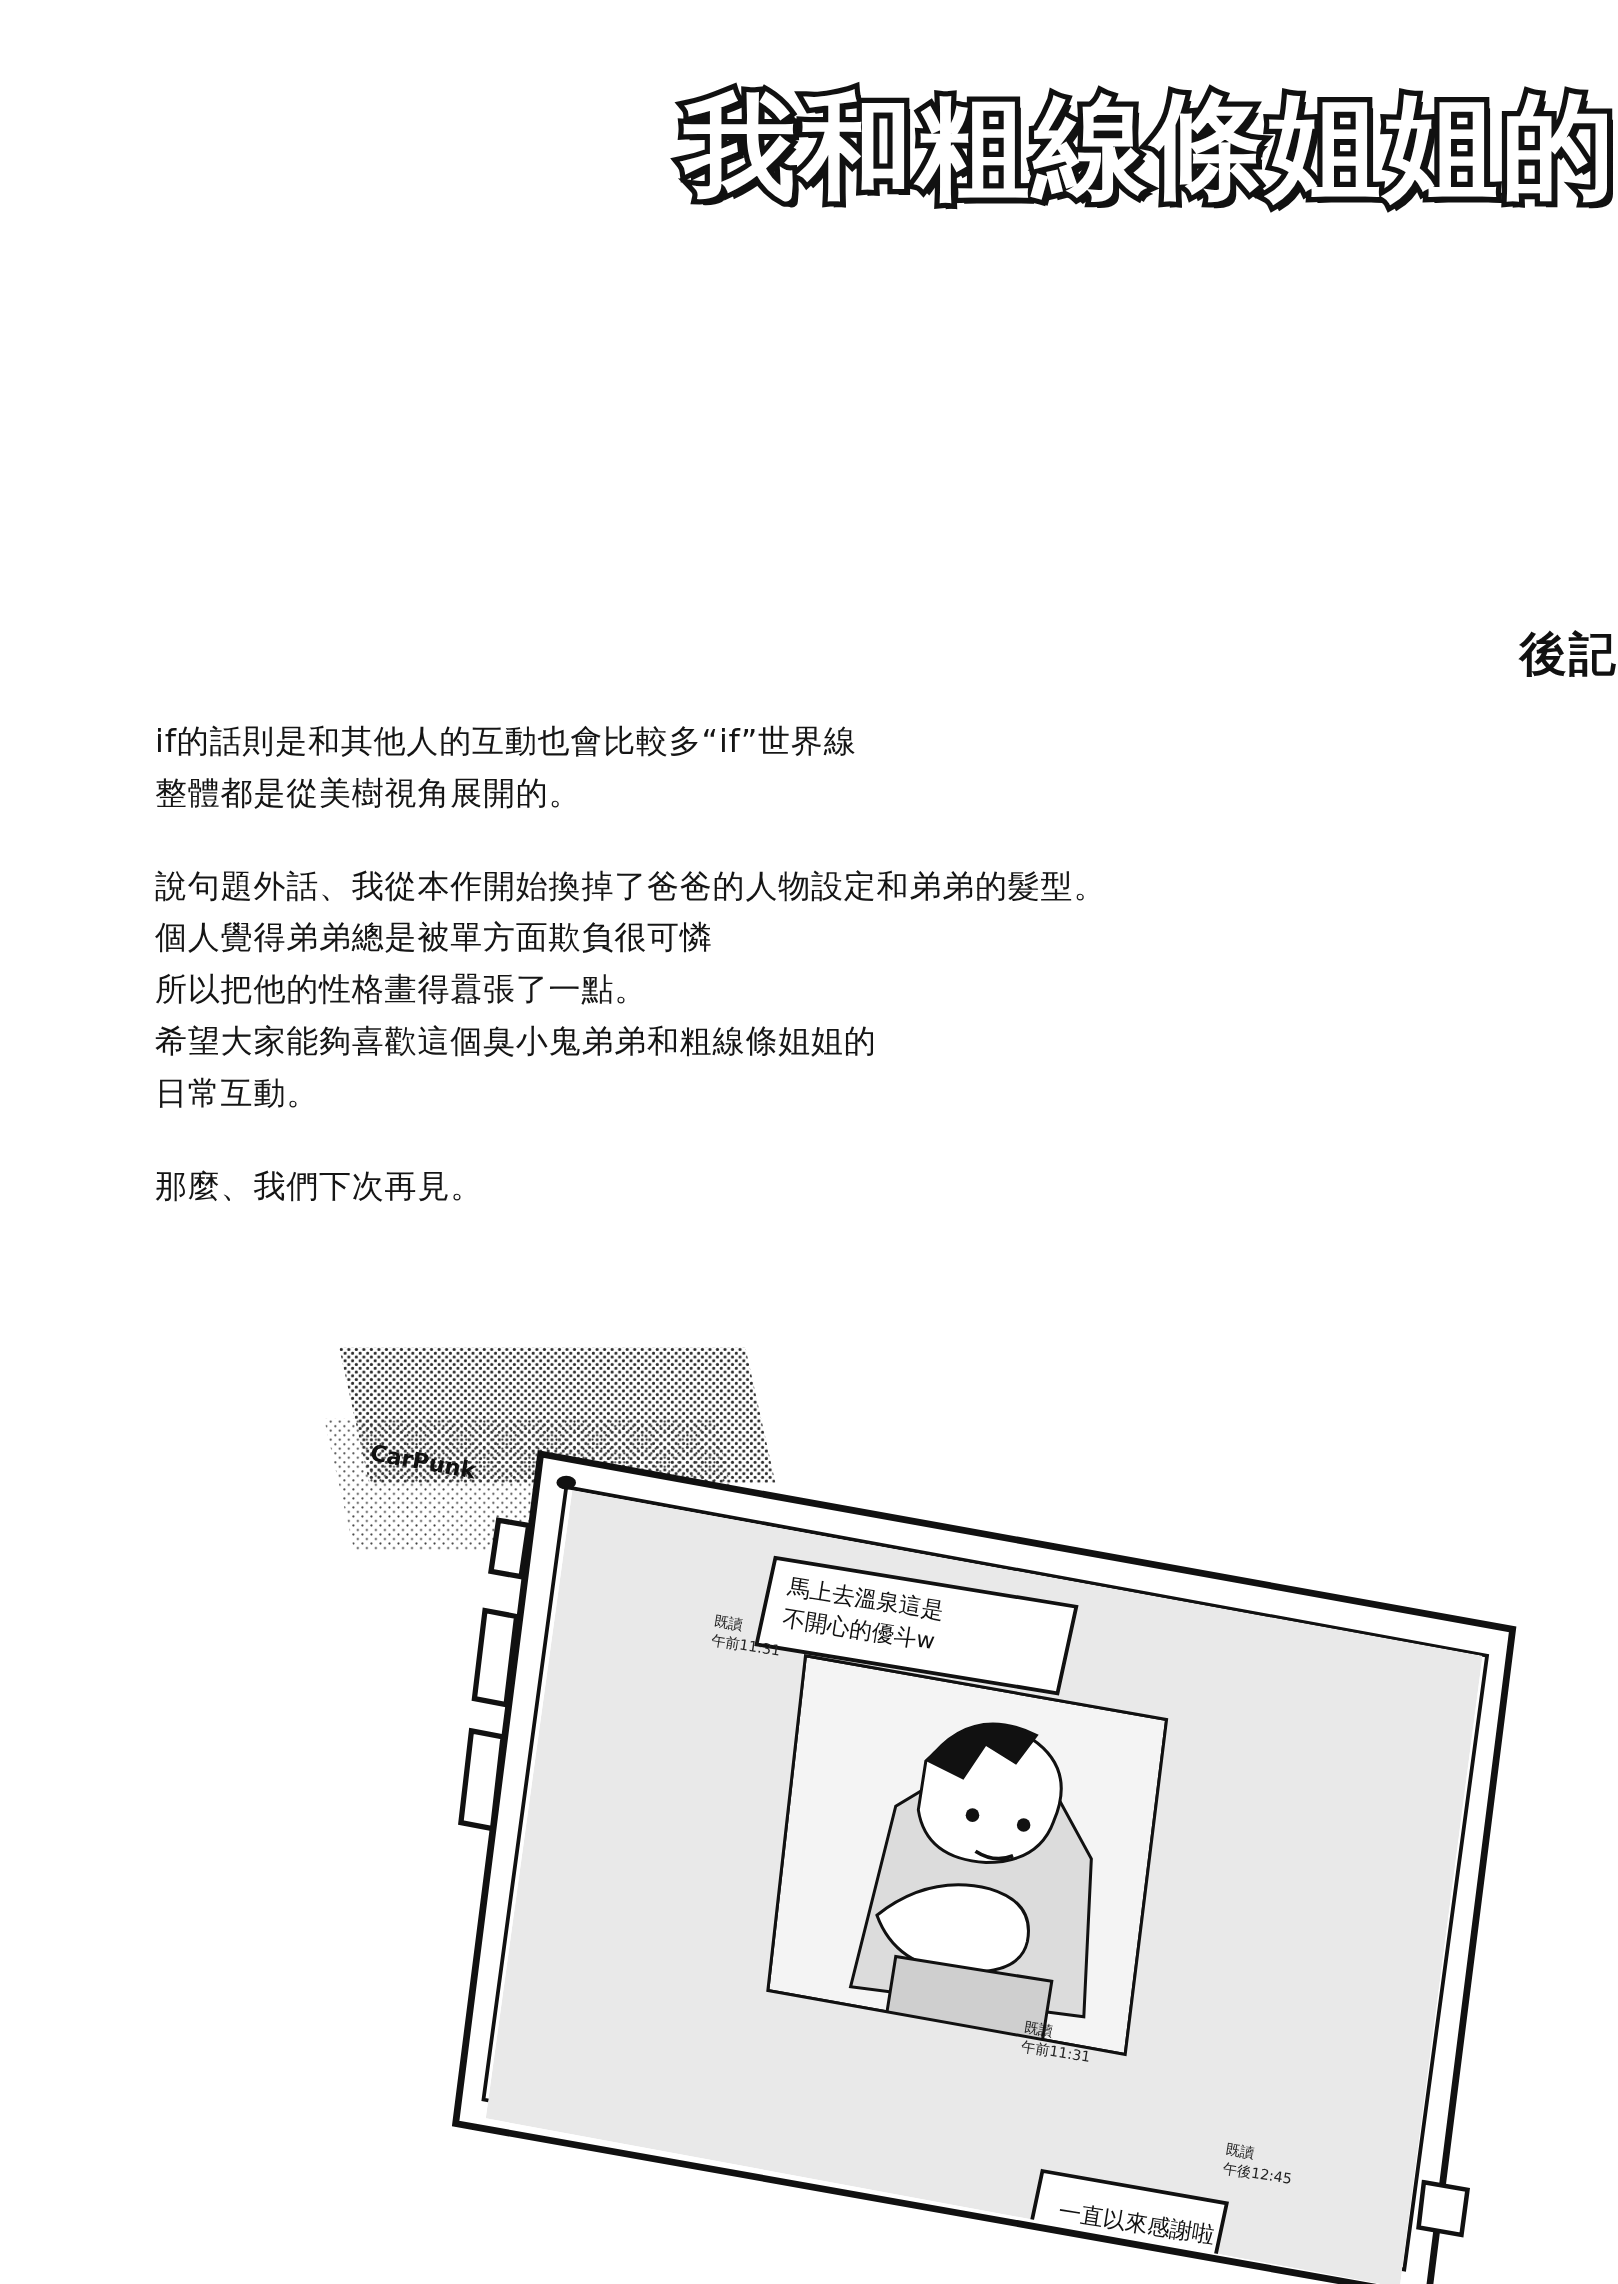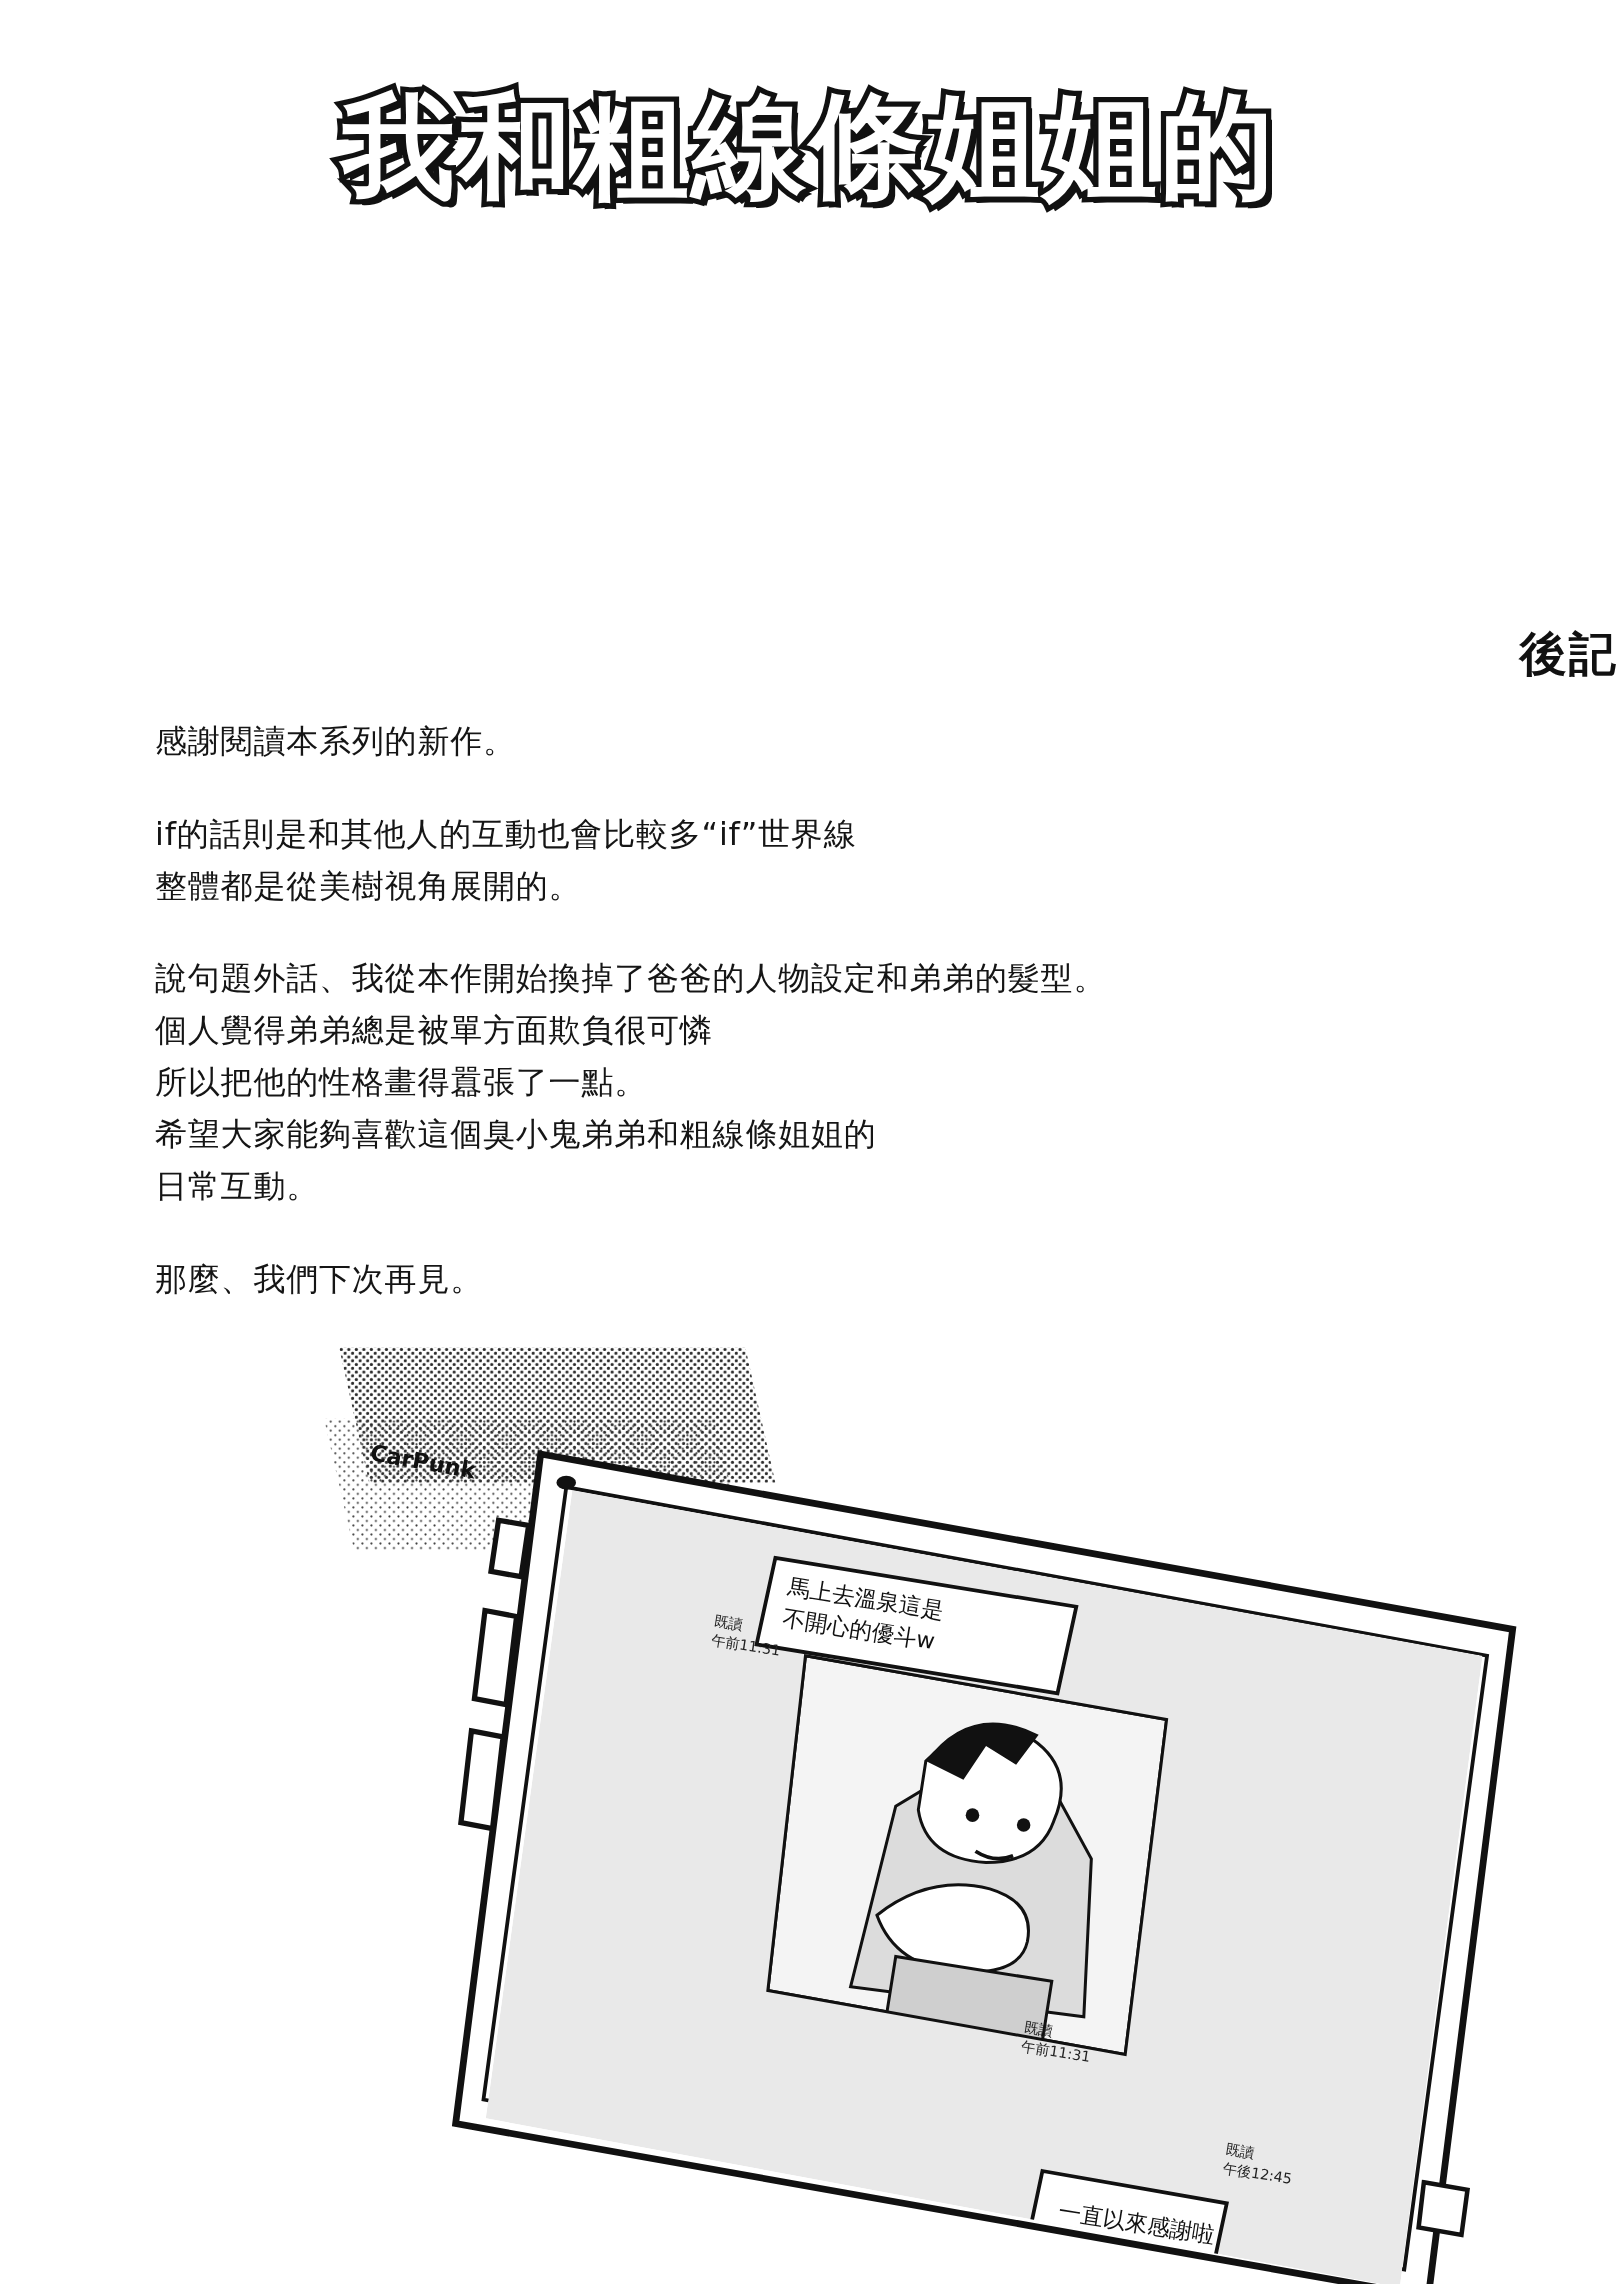--- a/index.html
+++ b/index.html
@@ -31,20 +31,21 @@
     font-size: 114px;
     line-height: 1.0;
     letter-spacing: 3px;
     color: #ffffff;
     -webkit-text-stroke: 10.5px #111111;
     paint-order: stroke fill;
     text-shadow:
       6px 6px 0 #111111,
       -1.5px -1.5px 0 #111111;
     margin: 0 0 19.6px 0;
+    text-align: right;
   }
   .title-line.second {
     font-size: 114px;
   }
 
   
   .afterword-heading {
     position: absolute;
     top: 623px;
     left: 0;
@@ -89,21 +90,20 @@
 </head>
 <body>
 
 <div class="title-block">
   <div class="title-line">我和粗線條姐姐的</div>
 </div>
 
 <div class="afterword-heading">後記</div>
 
 <div class="body-text">
-  <p class="para">感謝閱讀本系列的新作。</p>
   <p class="para">if的話則是和其他人的互動也會比較多“if”世界線
 整體都是從美樹視角展開的。</p>
   <p class="para">說句題外話、我從本作開始換掉了爸爸的人物設定和弟弟的髮型。
 個人覺得弟弟總是被單方面欺負很可憐
 所以把他的性格畫得囂張了一點。
 希望大家能夠喜歡這個臭小鬼弟弟和粗線條姐姐的
 日常互動。</p>
   <p class="para">那麼、我們下次再見。</p>
 </div>
 

